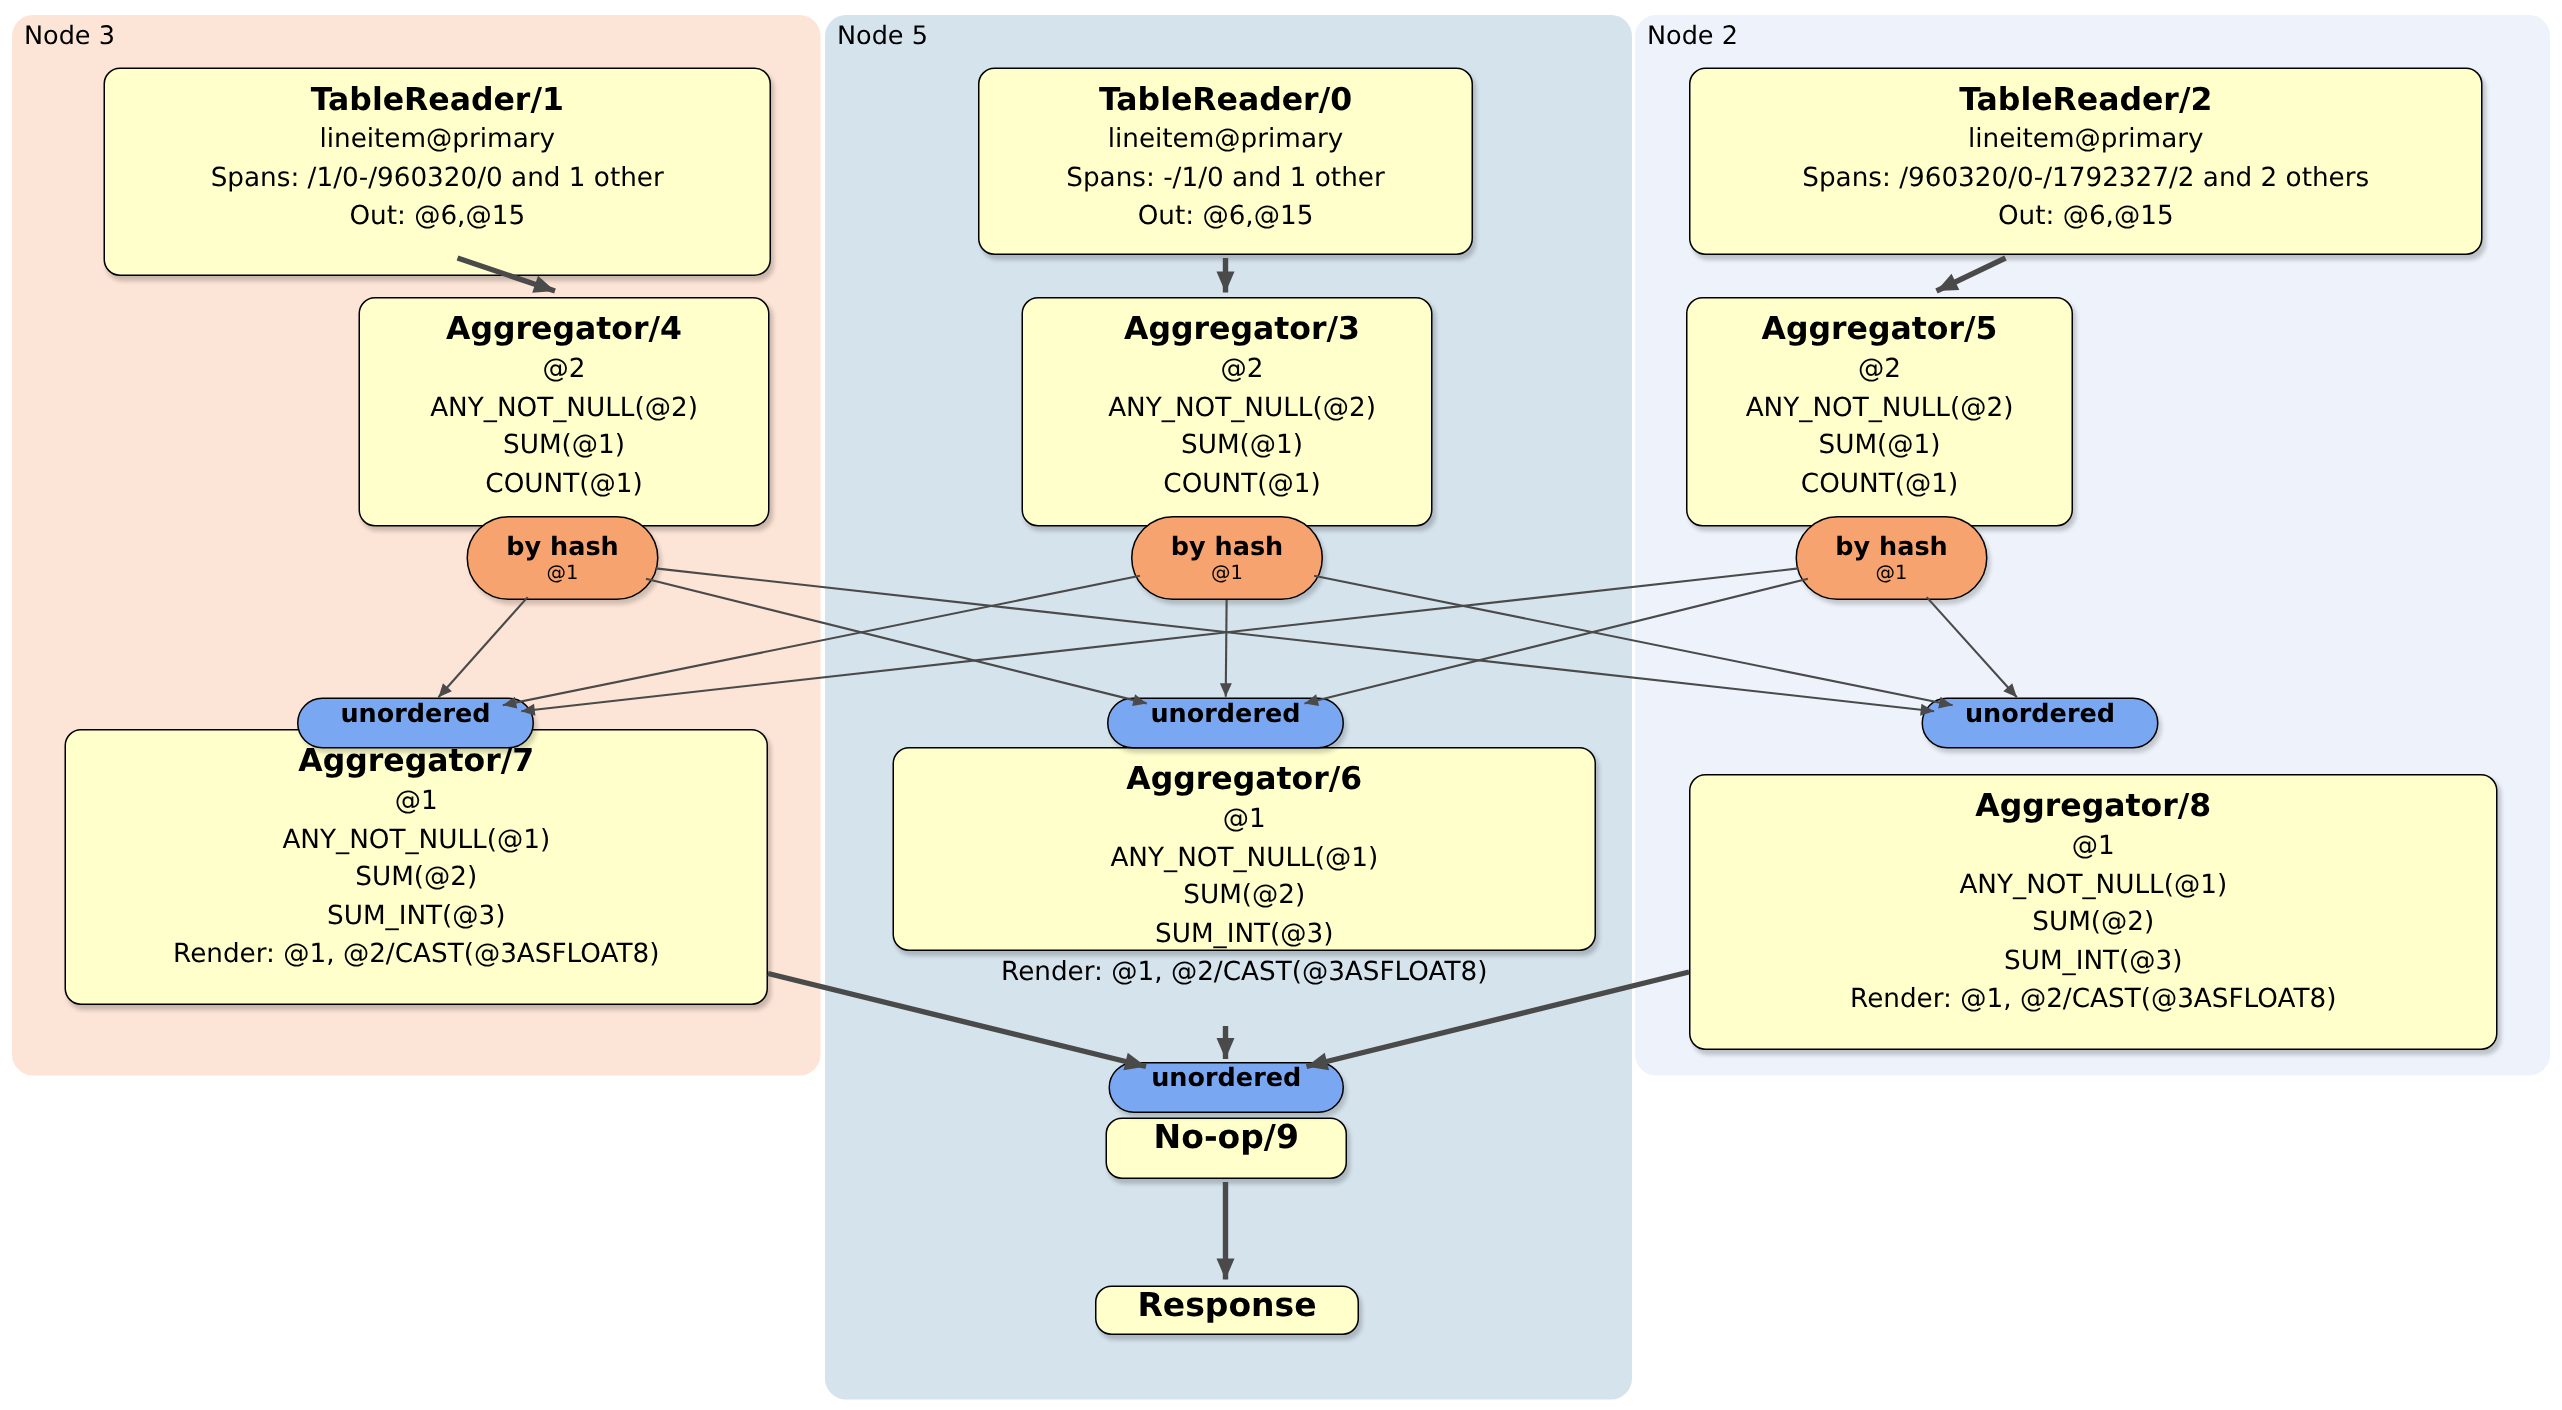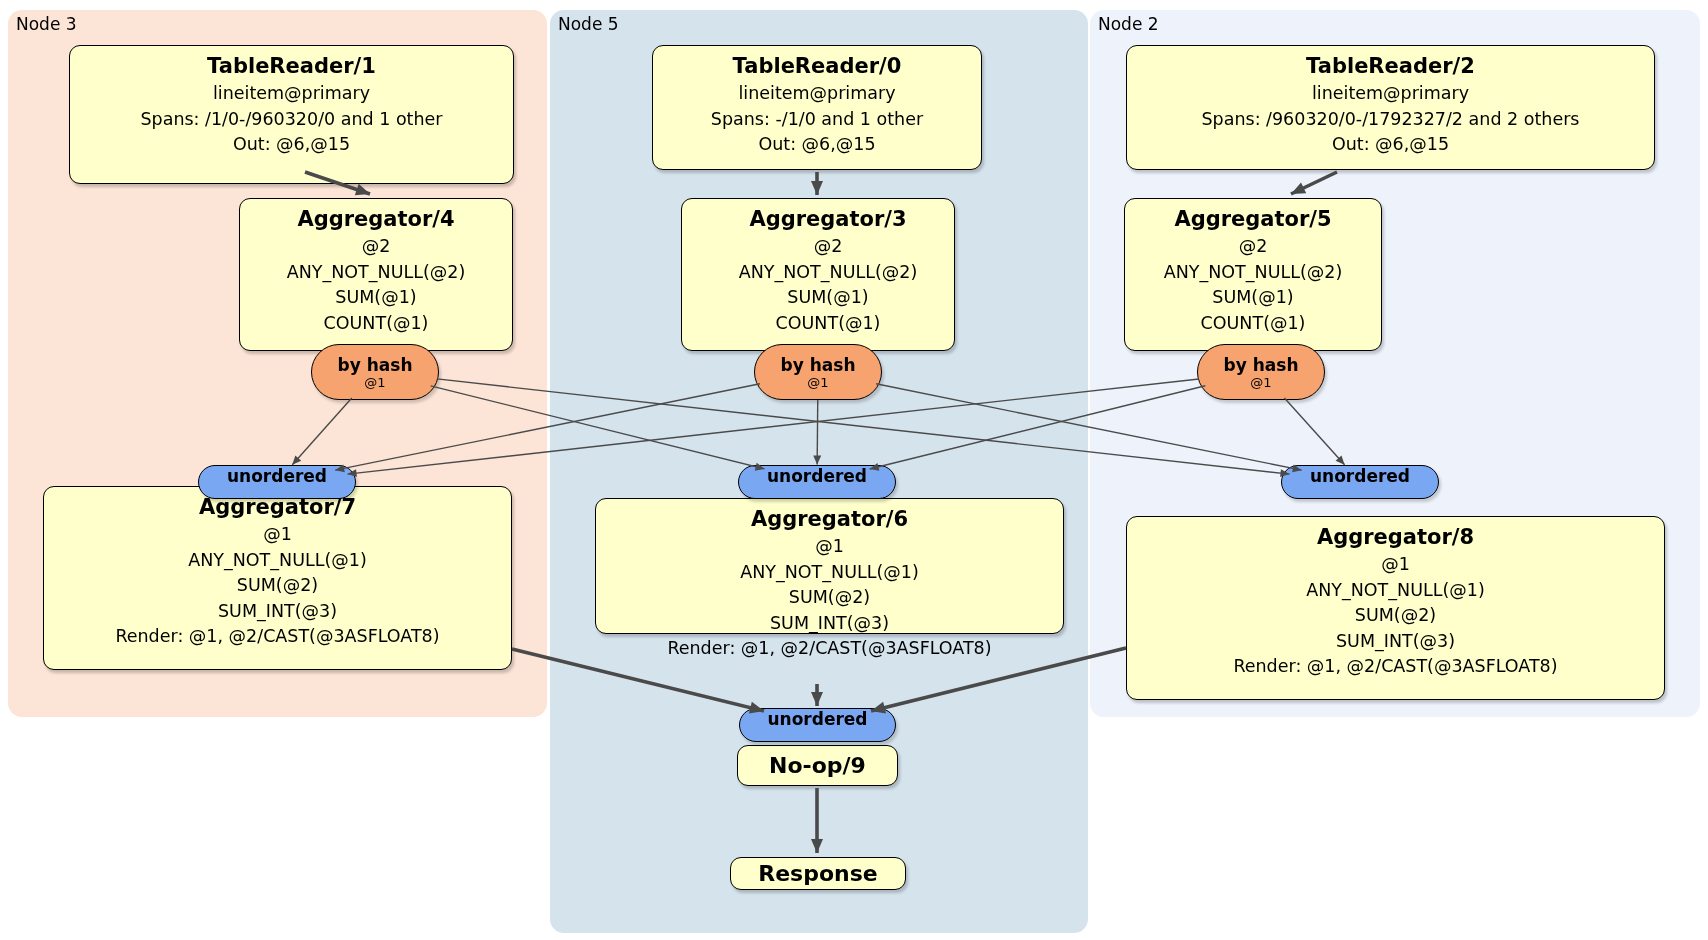--- a/index.html
+++ b/index.html
@@ -12,21 +12,21 @@
   .group-node1{background:var(--node1-bg);}
   .group-node2{background:var(--node2-bg);}
   .glabel{position:absolute;left:8px;top:4px;font-size:17px;color:#000;}
   .pbox{
     position:absolute;background:var(--box-fill);border:1.7px solid #000;
     border-radius:11px;text-align:center;box-sizing:border-box;
     box-shadow:2px 3px 3px rgba(0,0,0,0.2);z-index:1;
   }
   .ptitle{font-size:21px;font-weight:bold;line-height:29px;padding-top:6px;}
   .pline{font-size:17.5px;line-height:25.5px;white-space:nowrap;}
-  .tbox{display:flex;align-items:center;justify-content:center;
+  .tbox{display:flex;align-items:flex-start;justify-content:center;
     font-size:22px;font-weight:bold;}
   .router{
     position:absolute;background:var(--router-fill);border:1.7px solid #000;
     border-radius:28px;text-align:center;box-sizing:border-box;z-index:2;
     box-shadow:2px 3px 3px rgba(0,0,0,0.18);
     display:flex;flex-direction:column;justify-content:center;
   }
   .router .oval-label{font-size:17px;font-weight:bold;line-height:20px;}
   .router .oval-sub{font-size:13px;line-height:15px;}
   .sync{

